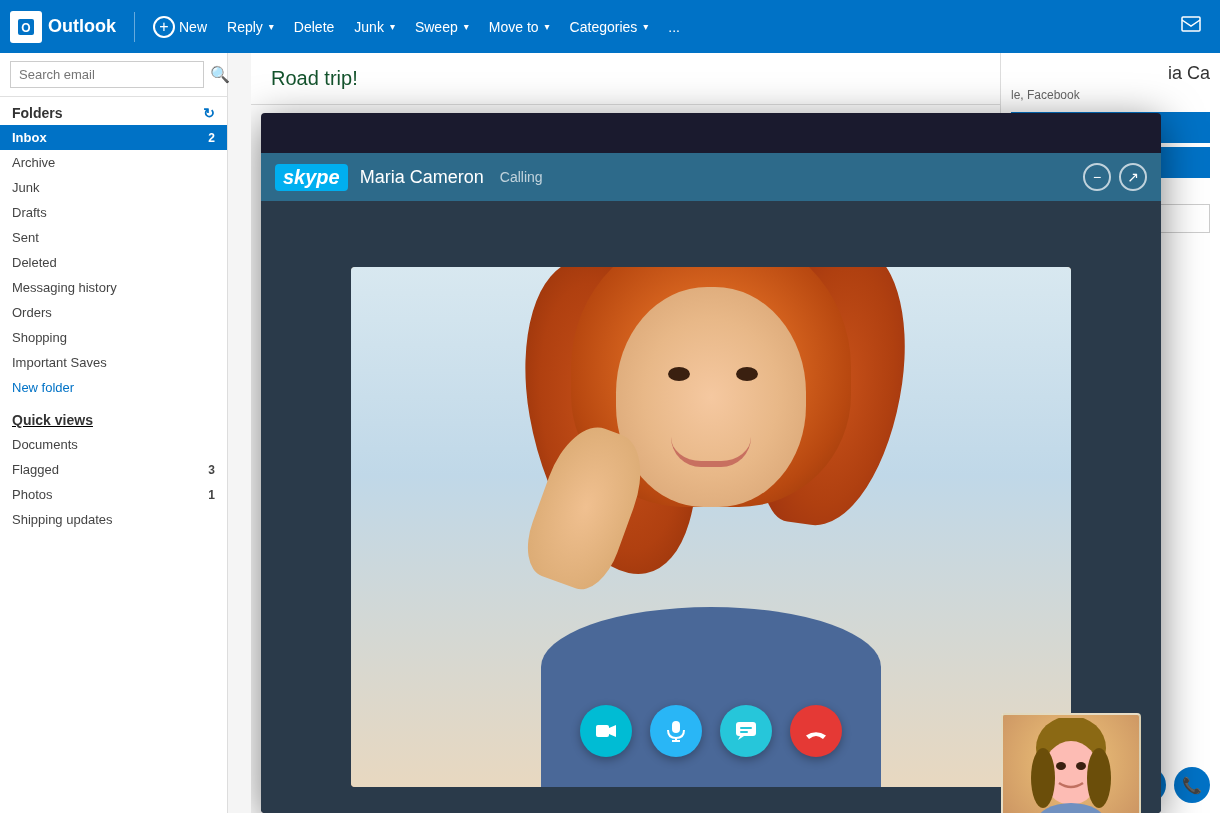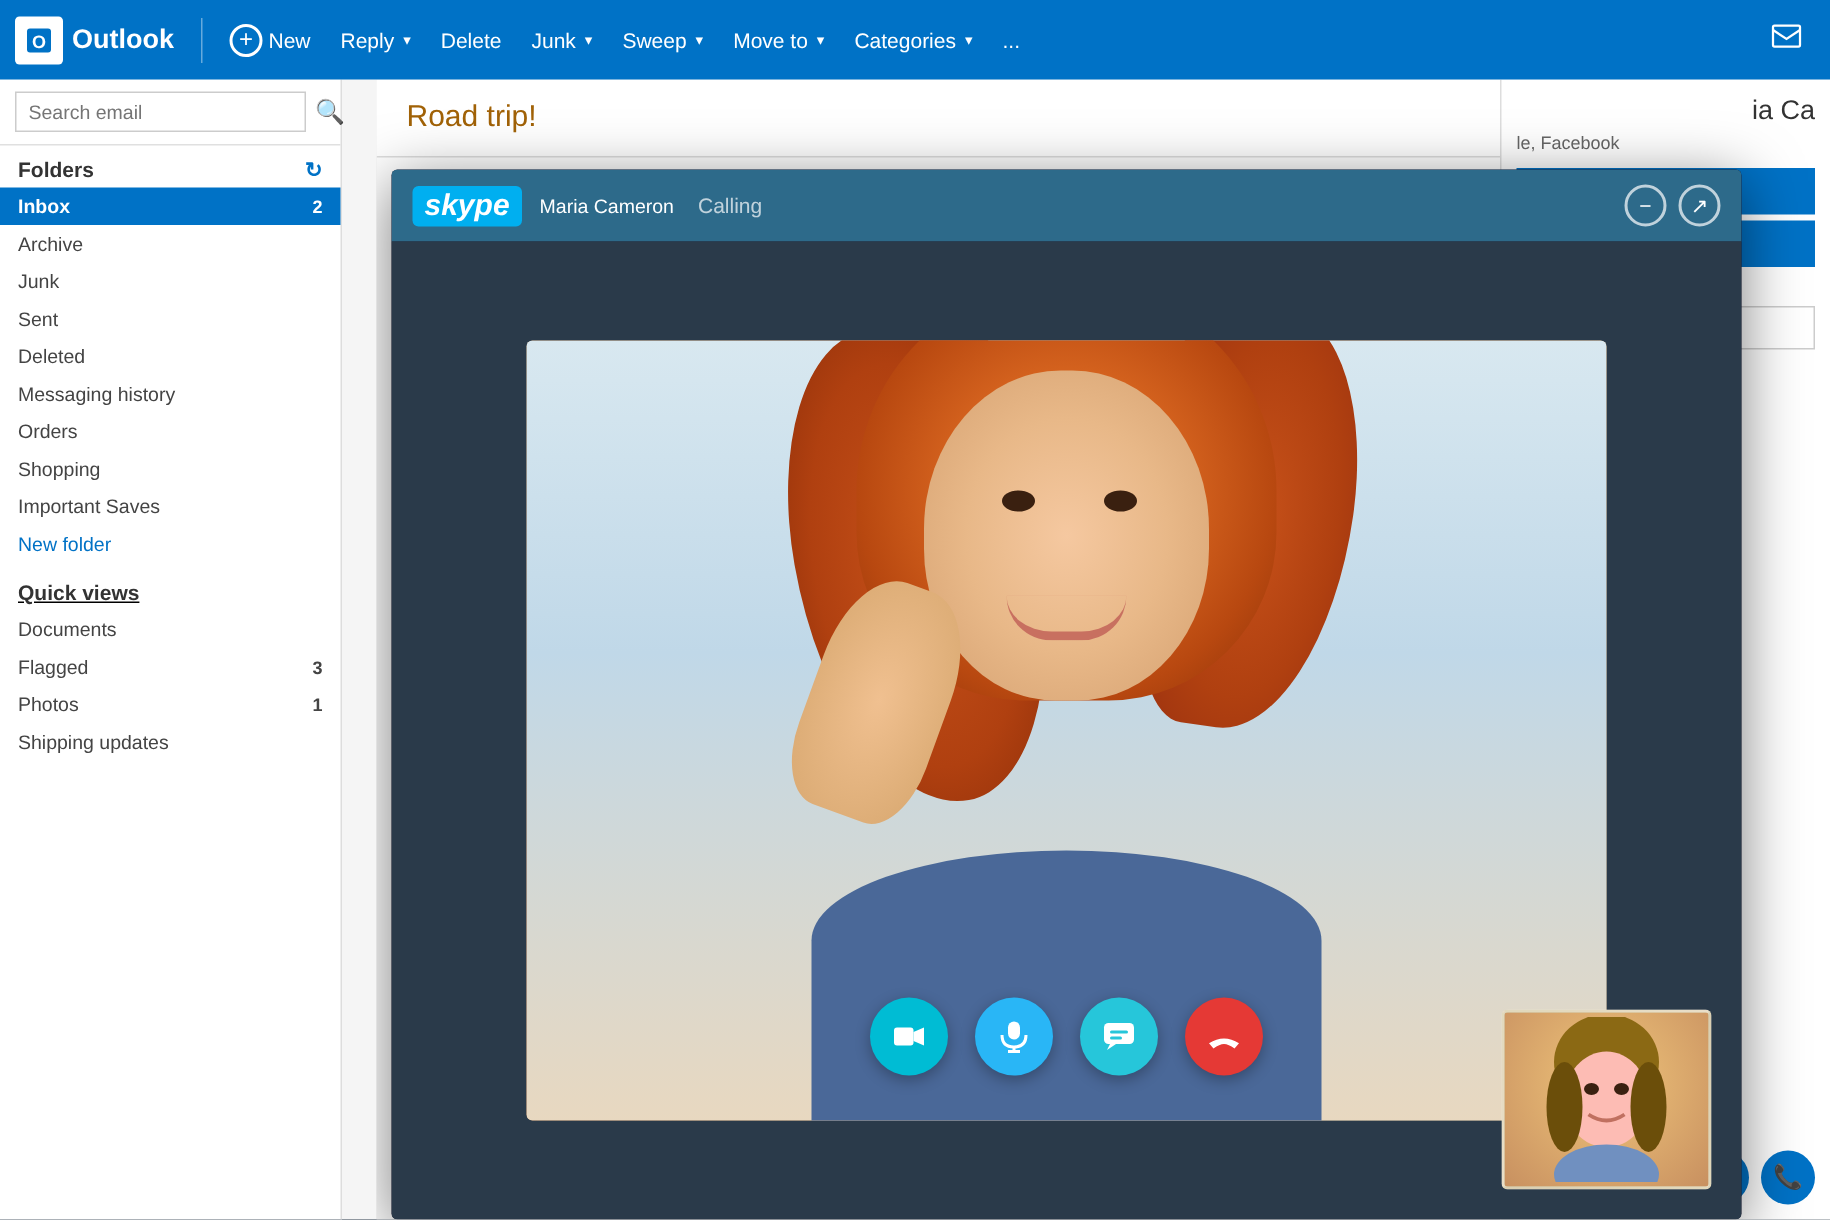--- a/index.html
+++ b/index.html
@@ -165,21 +165,21 @@
     .outlook-bg {
       position: absolute;
       top: 0; left: 0; right: 0; bottom: 0;
       background: white;
     }
     .outlook-email-header {
       padding: 14px 20px;
       border-bottom: 1px solid #ddd;
       font-size: 20px;
       font-weight: 300;
-      color: #a16207;
+      color: #14532d;
       background: white;
     }
     .outlook-right-panel {
       position: absolute;
       right: 0;
       top: 0;
       width: 220px;
       height: 100%;
       background: white;
       border-left: 1px solid #ddd;
@@ -239,33 +239,34 @@
       overflow: hidden;
       z-index: 100;
     }
     .skype-titlebar {
       background: #2d6a8a;
       height: 48px;
       display: flex;
       align-items: center;
       padding: 0 14px;
       gap: 12px;
+      margin-top: 40px;
     }
     .skype-logo-text {
       font-size: 20px;
       font-weight: 700;
       color: white;
       font-style: italic;
       font-family: Arial, sans-serif;
       background: #00AFF0;
       padding: 2px 8px;
       border-radius: 4px;
     }
     .skype-caller-name {
-      font-size: 13px;
+      font-size: 18px;
       color: white;
       font-weight: 400;
     }
     .skype-calling-label {
       font-size: 14px;
       color: rgba(255,255,255,0.7);
       margin-left: 4px;
     }
     .skype-titlebar-controls {
       margin-left: auto;
@@ -547,20 +548,23 @@
 
     <div class="folder-item active">
       <span>Inbox</span>
       <span class="badge">2</span>
     </div>
     <div class="folder-item">
       <span>Archive</span>
     </div>
     <div class="folder-item">
       <span>Junk</span>
+    </div>
+    <div class="folder-item">
+      <span>Drafts</span>
     </div>
     <div class="folder-item">
       <span>Sent</span>
     </div>
     <div class="folder-item">
       <span>Deleted</span>
     </div>
     <div class="folder-item">
       <span>Messaging history</span>
     </div>

